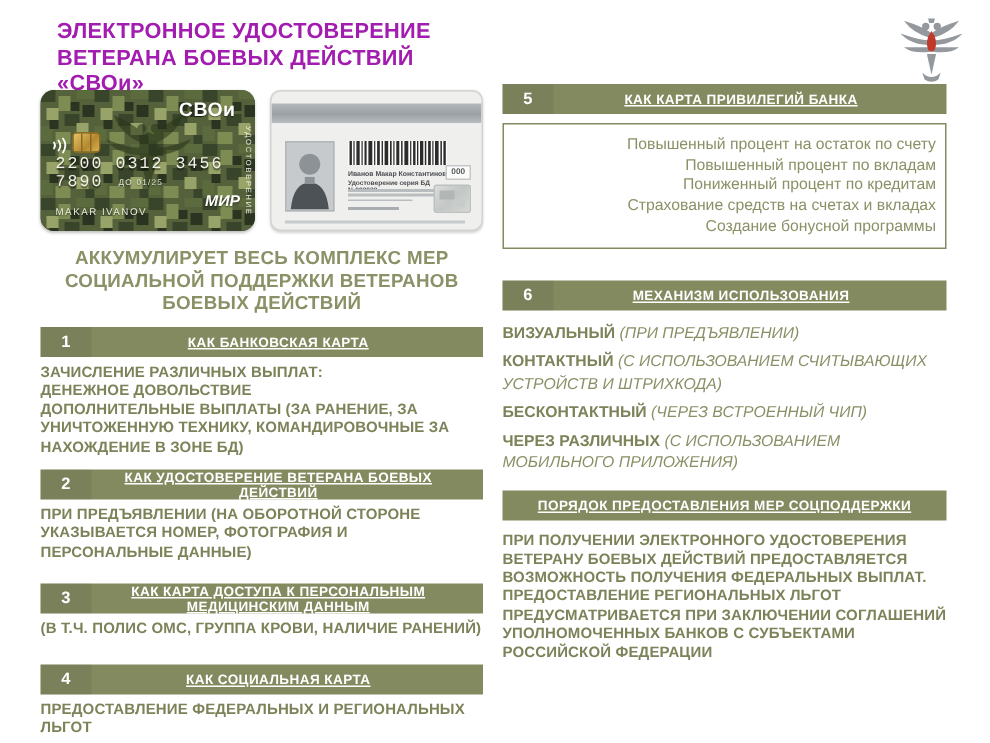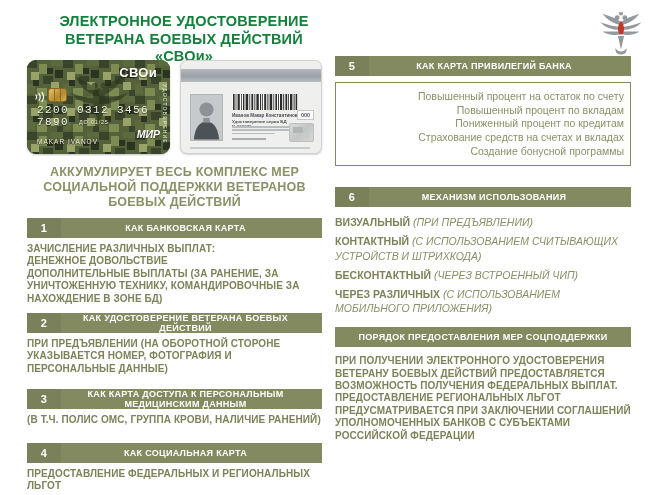--- a/index.html
+++ b/index.html
@@ -8,22 +8,22 @@
     font-family:"Liberation Sans", sans-serif;
     background:#ffffff;
     position:relative;
     overflow:hidden;
   }
   .page { position:absolute; inset:0; }
 
   
   .title {
     position:absolute; left:38px; top:13px; width:292px;
-    text-align:center; font-weight:bold; font-size:14.5px; line-height:1.22;
-    color:#15803d; letter-spacing:.2px;
+    text-align:left; font-weight:bold; font-size:14.5px; line-height:1.22;
+    color:#a21caf; letter-spacing:.2px;
   }
   .emblem { position:absolute; right:16px; top:10px; width:46px; height:52px; }
 
   
   .col-left  { position:absolute; left:27px;  top:60px; width:295px; }
   .col-right { position:absolute; left:335px; top:56px; width:296px; }
 
   
   .cards-row { display:flex; gap:10px; height:96px; }
   .bank-card {
@@ -80,21 +80,21 @@
   .bar {
     position:relative; height:20px; background:#848a60; color:#ffffff;
     display:flex; align-items:center; justify-content:center;
     font-size:9px; font-weight:bold; letter-spacing:.3px; margin-top:8px;
   }
   .bar .num {
     position:absolute; left:0; top:0; bottom:0; width:34px;
     background:rgba(0,0,0,.07); display:flex; align-items:center; justify-content:center;
     font-size:11px; font-weight:bold;
   }
-  .bar .bar-title { padding:0 8px 0 30px; text-align:center; text-transform:uppercase; }
+  .bar .bar-title { padding:0 8px 0 30px; text-align:center; text-transform:uppercase;text-decoration:underline; }
   .bar.no-num .bar-title { padding:0 8px; }
 
   .sec-body {
     margin-top:5px; font-size:10px; font-weight:bold; line-height:1.24;
     color:#7d8259; white-space:pre-line; letter-spacing:.1px;
   }
 
   
   .benefits-box {
     margin-top:6px; border:1px solid #848a60; background:#fff;

